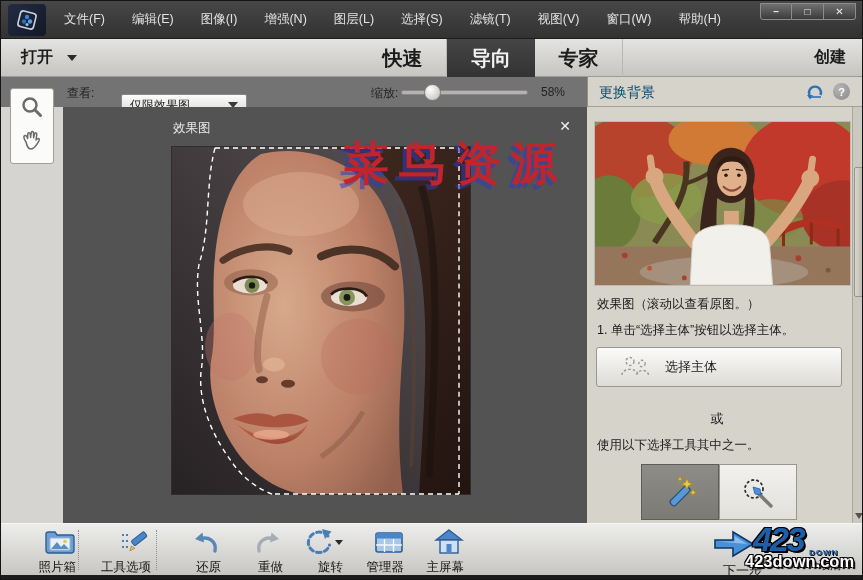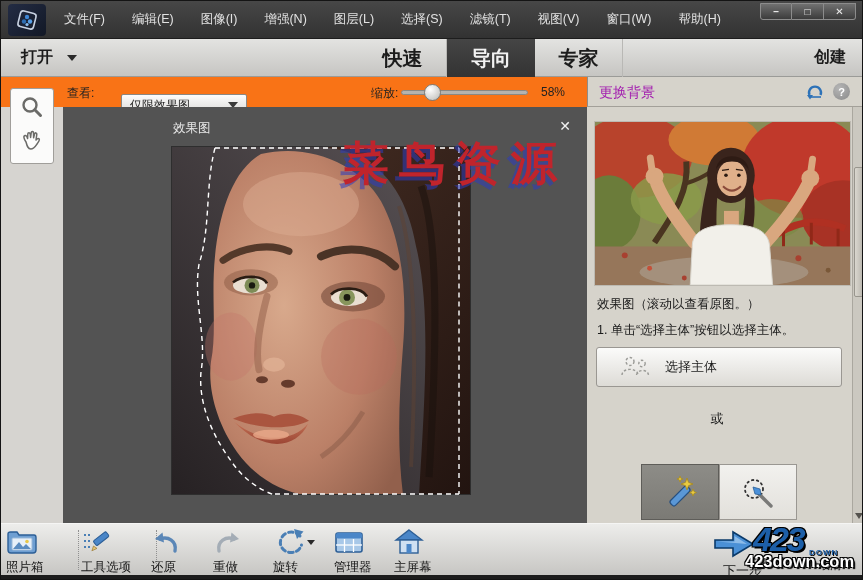--- a/index.html
+++ b/index.html
@@ -31,34 +31,34 @@
   .caret-down { width:0; height:0; border-left:5px solid transparent; border-right:5px solid transparent;
                 border-top:6px solid #2a2a2a; }
   .mode-tabs { position:absolute; left:358px; top:0; height:38px; display:flex; }
   .mode-tab { width:88px; height:38px; display:flex; align-items:center; justify-content:center;
               font-size:20px; font-weight:bold; color:#1c1c1c; border-right:1px solid #b9b8b5; }
   .mode-tab.active { background:linear-gradient(#454545,#333333); color:#f2f2f2; border-right:none; }
   .create-btn { position:absolute; right:18px; top:8px; font-size:16px; font-weight:bold; color:#1c1c1c; }
 
   
   .optionsbar { position:absolute; left:0; top:76px; width:586px; height:48px;
-                background:#f97316; border-bottom:1px solid #8f8d89; }
+                background:#737373; border-bottom:1px solid #8f8d89; }
   .opt-label { position:absolute; font-size:12px; color:#222; top:8px; }
   .view-select { position:absolute; left:120px; top:4px; width:126px; height:22px;
                  background:linear-gradient(#fcfcfc,#d9d8d5); border:1px solid #8a8884; border-radius:2px;
                  font-size:12px; color:#1a1a1a; display:flex; align-items:center; padding:0 8px;margin-top:13px; }
   .view-select .caret-down { position:absolute; right:8px; border-top-color:#3a3a3a; }
   .zoom-track { position:absolute; left:400px; top:89px; width:127px; height:5px; border-radius:3px;
                 background:#b5b3af; border:1px solid #8a8884; }
   .zoom-thumb { position:absolute; left:-62px; top:-7px; width:17px; height:17px; border-radius:50%;
                 background:radial-gradient(circle at 35% 30%,#ffffff,#cfcecb 70%,#a9a8a4);
                 border:1px solid #7e7c78; }
   .panel-header { position:absolute; left:586px; top:76px; width:277px; height:30px;
                   background:#d6d3cb; border-bottom:1px solid #a3a099; border-left:1px solid #8f8d89; }
-  .panel-title { position:absolute; left:11px; top:7px; font-size:14px; color:#a21caf; }
+  .panel-title { position:absolute; left:11px; top:7px; font-size:14px; color:#0c4a6e; }
   .reset-icon { position:absolute; right:40px; top:6px; width:18px; height:18px; }
   .help-icon { position:absolute; right:14px; top:6px; width:17px; height:17px; border-radius:50%;
                background:radial-gradient(circle at 35% 30%,#b5b5b5,#8a8a8a); color:#fff; font-size:11px;
                font-weight:bold; display:flex; align-items:center; justify-content:center; }
 
   
   .tool-strip { position:absolute; left:0; top:106px; width:62px; height:416px; background:#d6d4d0; }
   .toolbox { position:absolute; left:9px; top:87px; width:44px; height:76px; z-index:6;
              background:#fbfbfa; border:1px solid #a09e9a; border-radius:3px;
              display:flex; flex-direction:column; align-items:center; justify-content:space-around; padding:4px 0; }
@@ -86,21 +86,21 @@
                   justify-content:center; background:linear-gradient(#f2f1ee,#e2e0db); border:1px solid #9a9792; }
   .sel-tool-btn.active { background:linear-gradient(#8d8c87,#7b7a75); border:1px solid #5e5d59; }
   .panel-scroll { position:absolute; right:0; top:0; width:12px; height:416px; background:#cbc8c0; border-left:1px solid #aaa79f; }
   .scroll-thumb { position:absolute; left:1px; top:60px; width:10px; height:130px; background:linear-gradient(90deg,#dad7cf,#b8b5ad); border:1px solid #98958d; border-radius:2px; }
   .scroll-arrow { position:absolute; left:2px; bottom:4px; width:0; height:0;
                   border-left:4px solid transparent; border-right:4px solid transparent; border-top:6px solid #55534e; }
 
   
   .taskbar { position:absolute; left:0; top:522px; width:863px; height:52px;
              background:linear-gradient(#ededeb,#c7c6c3); border-top:1px solid #f5f5f4; }
-  .task-item { position:absolute; top:3px; display:flex; flex-direction:column; align-items:flex-start; width:70px; }
+  .task-item { position:absolute; top:3px; display:flex; flex-direction:column; align-items:flex-end; width:70px; }
   .task-item .ticon { height:30px; display:flex; align-items:center; justify-content:center; }
   .task-label { font-size:12.5px; color:#151515; margin-top:2px; white-space:nowrap; }
   .task-sep { position:absolute; top:6px; height:40px; border-left:1px dotted #909090; }
   .next-label { position:absolute; left:722px; top:38px; font-size:13px; color:#151515; }
   .cancel-label { position:absolute; left:818px; top:34px; font-size:11px; color:#151515; }
   .bottom-strip { position:absolute; left:0; top:574px; width:863px; height:6px; background:#1c1c1c; }
 
   
   .wm-footer { position:absolute; left:712px; top:521px; width:150px; height:52px; z-index:9; pointer-events:none; }
   .wm-423 { position:absolute; left:40px; top:-2px; font-size:34px; font-weight:bold; font-style:italic;
@@ -321,20 +321,21 @@
             <path d="M3 20 C3 12.5 19 12.5 19 20"></path>
             <circle cx="23" cy="8.5" r="3.2"></circle>
             <path d="M17.5 20 C18.5 14 29 14 29.5 20"></path>
           </g>
         </svg>
       </span>
       <span>选择主体</span>
     </div>
 
     <div class="panel-or">或</div>
+    <div class="panel-hint">使用以下选择工具其中之一。</div>
 
     <div class="sel-tool-btn active" style="left:54px;">
       <svg width="36" height="36" viewBox="0 0 36 36">
         <rect x="14.5" y="10" width="7" height="24" rx="2.5" fill="#5a97d6" stroke="#274f7e" stroke-width="1.2" transform="rotate(45 18 22)"></rect>
         <polygon points="25,4 26.6,8.4 31,10 26.6,11.6 25,16 23.4,11.6 19,10 23.4,8.4" fill="#e8ca42" stroke="#a8891c" stroke-width="0.8"></polygon>
         <polygon points="31,15 32,17.5 34.5,18.5 32,19.5 31,22 30,19.5 27.5,18.5 30,17.5" fill="#e8ca42" stroke="#a8891c" stroke-width="0.7"></polygon>
         <polygon points="18,2 18.8,4.2 21,5 18.8,5.8 18,8 17.2,5.8 15,5 17.2,4.2" fill="#e8ca42" stroke="#a8891c" stroke-width="0.7"></polygon>
       </svg>
     </div>
     <div class="sel-tool-btn" style="left:132px;">

